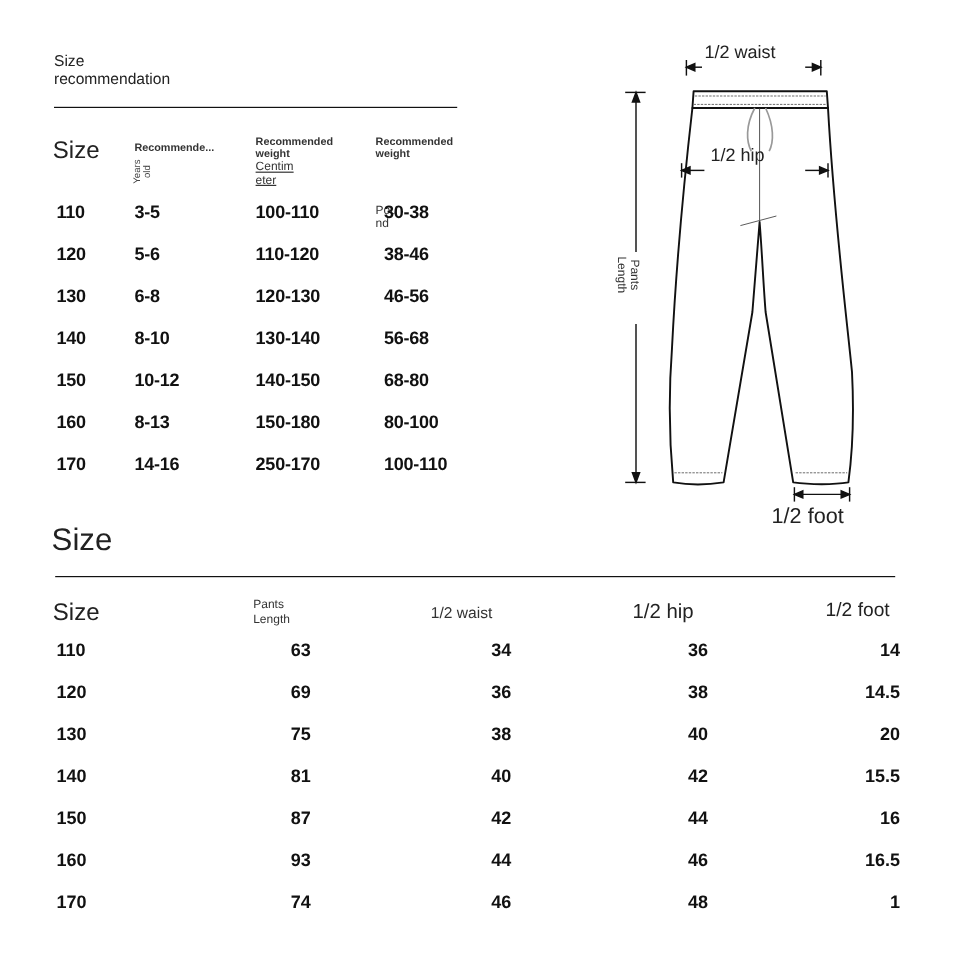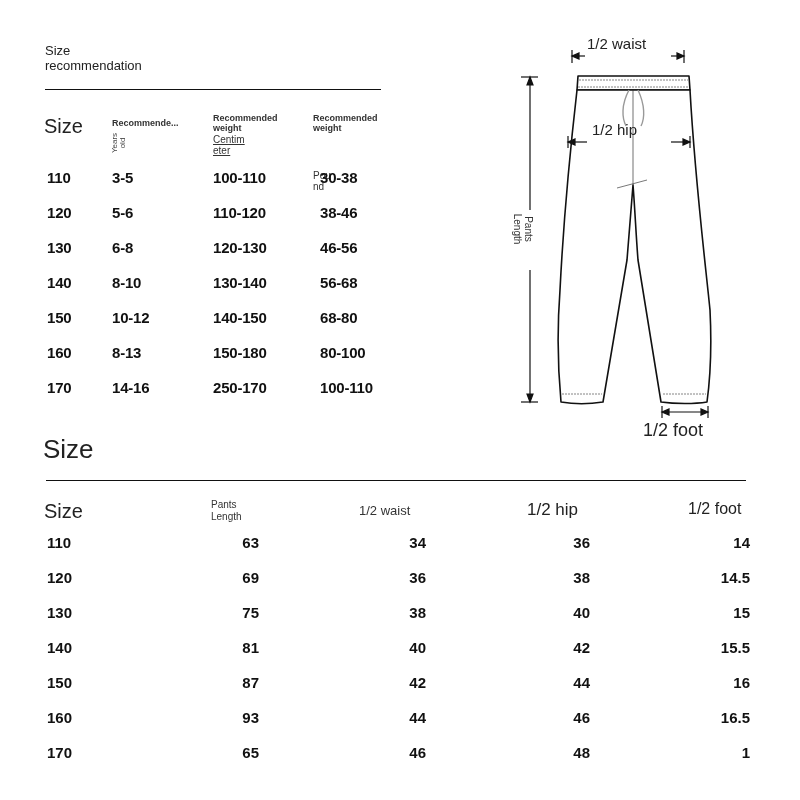--- a/index.html
+++ b/index.html
@@ -215,21 +215,21 @@
     <span class="mc-length">69</span>
     <span class="mc-waist">36</span>
     <span class="mc-hip">38</span>
     <span class="mc-foot">14.5</span>
   </div>
   <div class="meas-row" style="top:604px">
     <span class="mc-size">130</span>
     <span class="mc-length">75</span>
     <span class="mc-waist">38</span>
     <span class="mc-hip">40</span>
-    <span class="mc-foot">15</span>
+    <span class="mc-foot">20</span>
   </div>
   <div class="meas-row" style="top:639px">
     <span class="mc-size">140</span>
     <span class="mc-length">81</span>
     <span class="mc-waist">40</span>
     <span class="mc-hip">42</span>
     <span class="mc-foot">15.5</span>
   </div>
   <div class="meas-row" style="top:674px">
     <span class="mc-size">150</span>
@@ -240,18 +240,18 @@
   </div>
   <div class="meas-row" style="top:709px">
     <span class="mc-size">160</span>
     <span class="mc-length">93</span>
     <span class="mc-waist">44</span>
     <span class="mc-hip">46</span>
     <span class="mc-foot">16.5</span>
   </div>
   <div class="meas-row" style="top:744px">
     <span class="mc-size">170</span>
-    <span class="mc-length">65</span>
+    <span class="mc-length">74</span>
     <span class="mc-waist">46</span>
     <span class="mc-hip">48</span>
     <span class="mc-foot">1</span>
   </div>
 </div>
 
 </body></html>

